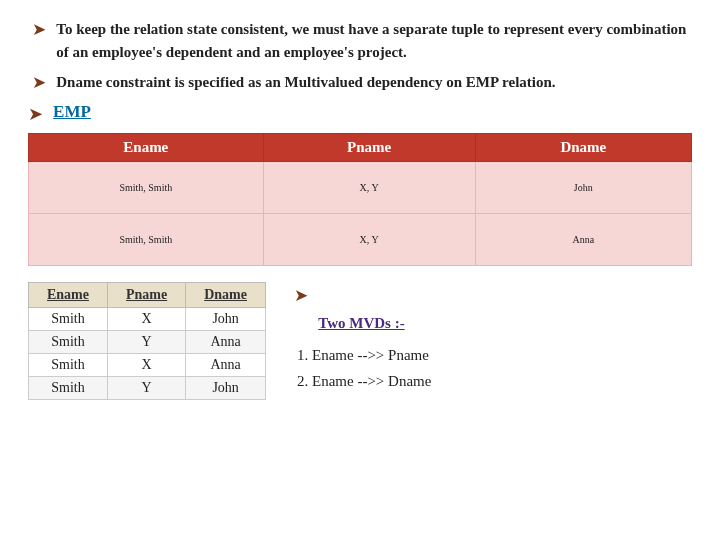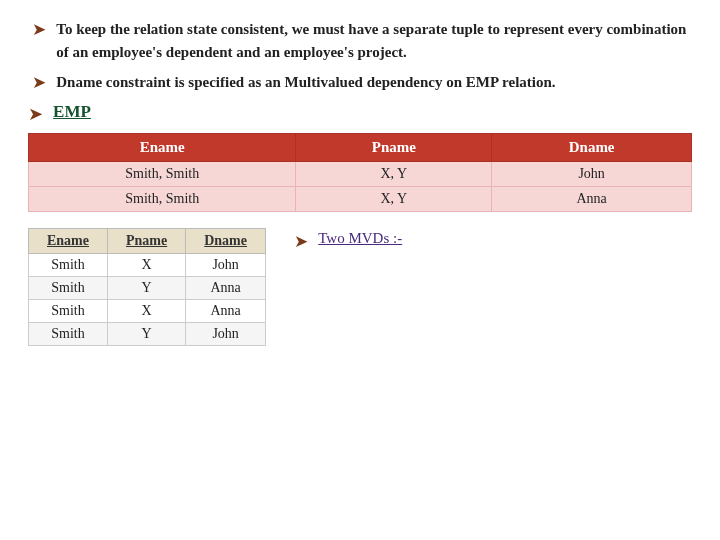--- a/index.html
+++ b/index.html
@@ -36,21 +36,21 @@
       margin-bottom: 8px;
     }
     .arrow-symbol {
       color: #7b3a1a;
       font-size: 18px;
       margin-right: 10px;
       margin-top: 1px;
       flex-shrink: 0;
     }
     .emp-heading {
-      color: #14532d;
+      color: #0369a1;
       text-decoration: underline;
       font-weight: bold;
       font-size: 17px;
     }
     
     .wide-table {
       width: 100%;
       border-collapse: collapse;
       margin-bottom: 16px;
       margin-top: 4px;
@@ -60,23 +60,23 @@
       color: #fff;
       font-weight: bold;
       text-align: center;
       padding: 5px 18px;
       border: 1px solid #a93226;
       font-size: 15px;
     }
     .wide-table td {
       background: #f7d6d6;
       text-align: center;
-      padding: 4px 18px;
+      padding: 20px 18px;
       border: 1px solid #e8b4b4;
-      font-size: 14px;
+      font-size: 10px;
     }
     
     .bottom-section {
       display: flex;
       gap: 28px;
       align-items: flex-start;
       margin-top: 4px;
     }
     
     .small-table {
@@ -104,23 +104,24 @@
       background: #f5f5f5;
     }
     
     .mvd-section {
       flex: 1;
       padding-top: 2px;
     }
     .mvd-title {
       color: #4a2a80;
       text-decoration: underline;
-      font-weight: normal;
+      font-weight: bold;
       font-size: 15px;
       margin-bottom: 6px;
+      margin-top: 31px;
     }
     .mvd-arrow-item {
       display: flex;
       align-items: flex-start;
       margin-bottom: 6px;
     }
     .mvd-bullet {
       color: #7b3a1a;
       font-size: 17px;
       margin-right: 10px;
@@ -208,14 +209,18 @@
           <td>John</td>
         </tr>
       </tbody>
   </table>
 
   <div class="mvd-section">
     <div class="mvd-arrow-item">
       <span class="mvd-bullet">➤</span>
       <span class="mvd-title">Two MVDs :-</span>
     </div>
+    <ol class="mvd-ol" id="mvd-ol">
+    <li>Ename --&gt;&gt;&nbsp;Pname</li>
+        <li>Ename --&gt;&gt;&nbsp;Dname</li>
+      </ol>
   </div>
 </div>
 
 </body></html>

